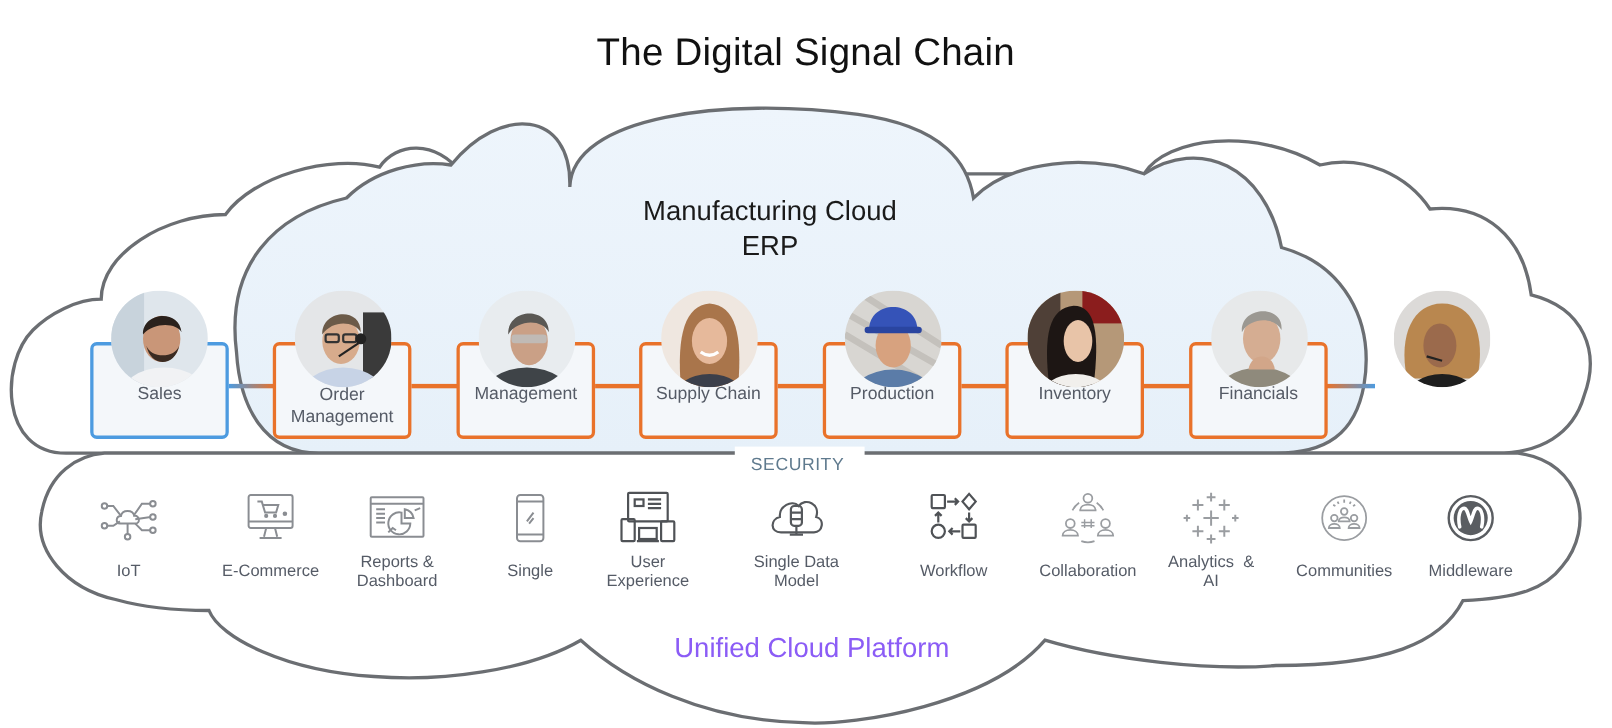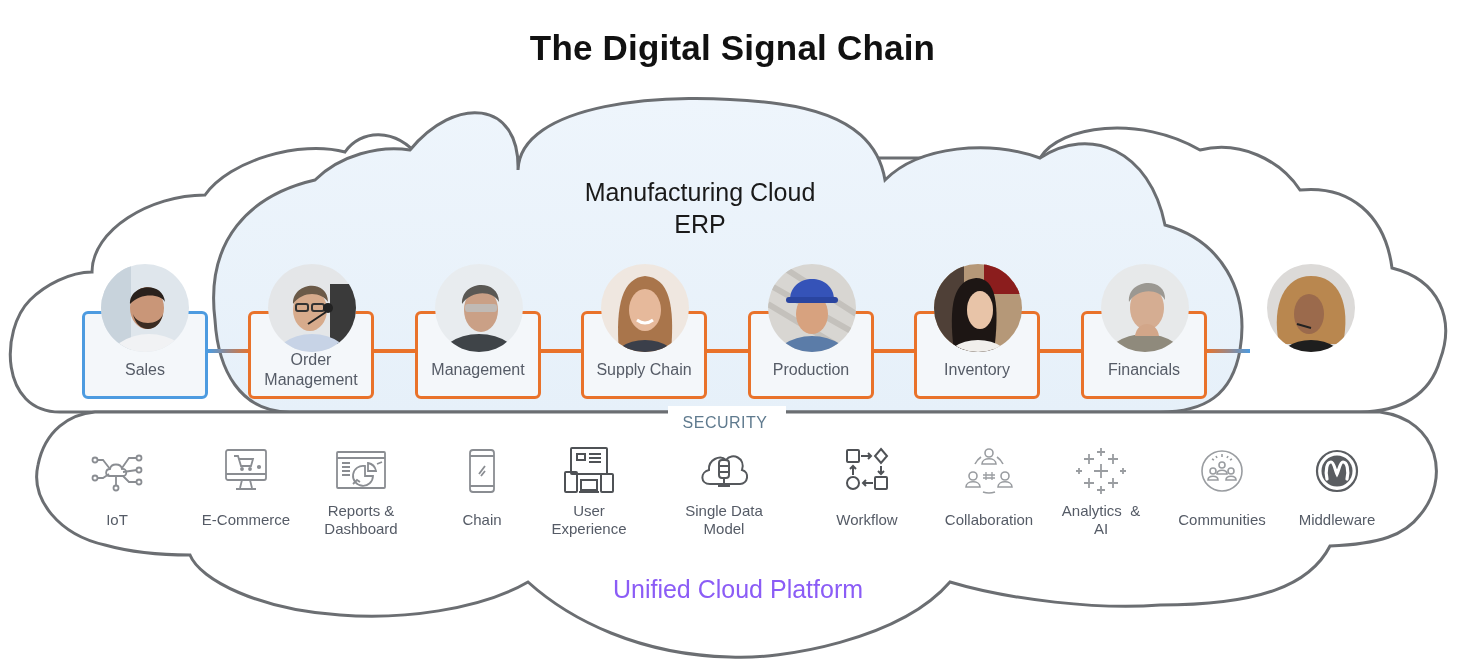--- a/index.html
+++ b/index.html
@@ -1,32 +1,32 @@
 <!DOCTYPE html>
 <html><head>
 <meta charset="utf-8">
 <style>
   html, body { margin: 0; padding: 0; background: #ffffff; }
   body { width: 1465px; height: 662px; position: relative; overflow: hidden;
          font-family: "Liberation Sans", sans-serif; }
   #stage { position: absolute; left: 0; top: 0; width: 1465px; height: 662px; }
   .title { position: absolute; left: 0; width: 1465px; top: 28px; text-align: center;
-           font-size: 35px; font-weight: bold; color: #111; letter-spacing: 0.2px; }
+           font-size: 35px; font-weight: normal; color: #111; letter-spacing: 0.2px; }
   .erp-title { position: absolute; left: 500px; width: 400px; top: 176px; text-align: center;
                font-size: 25px; line-height: 32px; color: #1a1a1a; }
   .platform-title { position: absolute; left: 488px; width: 500px; top: 575px; text-align: center;
                     font-size: 25px; color: #8b5cf6; }
   .security { position: absolute; left: 660px; width: 130px; top: 414px; text-align: center;
               font-size: 16px; font-weight: normal; color: #5f7a8e; letter-spacing: 0.5px; }
   .node { position: absolute; top: 311px; width: 126px; height: 88px; box-sizing: border-box;
           border: 3px solid #e9722a; border-radius: 6px; background: #f4f7fa; }
   .node.blue { border-color: #4d9be0; }
   .node .label { position: absolute; left: 0; right: 0; bottom: 6px; text-align: center;
                  font-size: 16px; line-height: 20px; color: #555b66; }
-  .node.one-line .label { bottom: 16px; }
+  .node.one-line .label { bottom: 27px; }
   .node.cs .label { bottom: 24px; font-size: 15px; letter-spacing: -0.3px; }
   .avatar { position: absolute; width: 88px; height: 88px; border-radius: 50%; top: 264px;
             overflow: hidden; }
   .avatar svg { display: block; }
   .conn { position: absolute; top: 349px; height: 4px; background: #e9722a; }
   .conn.grad-l { background: linear-gradient(90deg, #4d9be0, #e9722a); }
   .conn.grad-r { background: linear-gradient(90deg, #e9722a, #4d9be0); }
   .svc { position: absolute; top: 446px; width: 120px; text-align: center; }
   .svc .icon { width: 56px; height: 50px; margin: 0 auto; display: block; }
   .svc .slabel { display: block; font-size: 15px; line-height: 18px; color: #555b66;
@@ -257,21 +257,21 @@
       <span>Dashboard</span>
     </span>
   </div>
 
   <div class="svc single" style="left:422px">
     <svg class="icon" viewBox="0 0 56 50" fill="none" stroke="#8a8d92" stroke-width="1.8">
       <rect x="16" y="4" width="24" height="42" rx="3"></rect>
         <path d="M16 10 L40 10 M16 40 L40 40"></path>
         <path d="M25 28 L31 20 M27 30 L31 25"></path>
     </svg>
-    <span class="slabel">Chain</span>
+    <span class="slabel">Single</span>
   </div>
 
   <div class="svc" style="left:529px">
     <svg class="icon" viewBox="0 0 56 50" fill="none" stroke="#4f5256" stroke-width="2">
       <rect x="10" y="2" width="36" height="26" rx="1"></rect>
         <rect x="16" y="8" width="8" height="6"></rect>
         <path d="M28 8 L40 8 M28 12 L40 12 M28 16 L40 16"></path>
       <rect x="4" y="26" width="12" height="20" rx="1"></rect>
         <rect x="20" y="34" width="16" height="10"></rect>
         <path d="M18 46 L38 46"></path>

